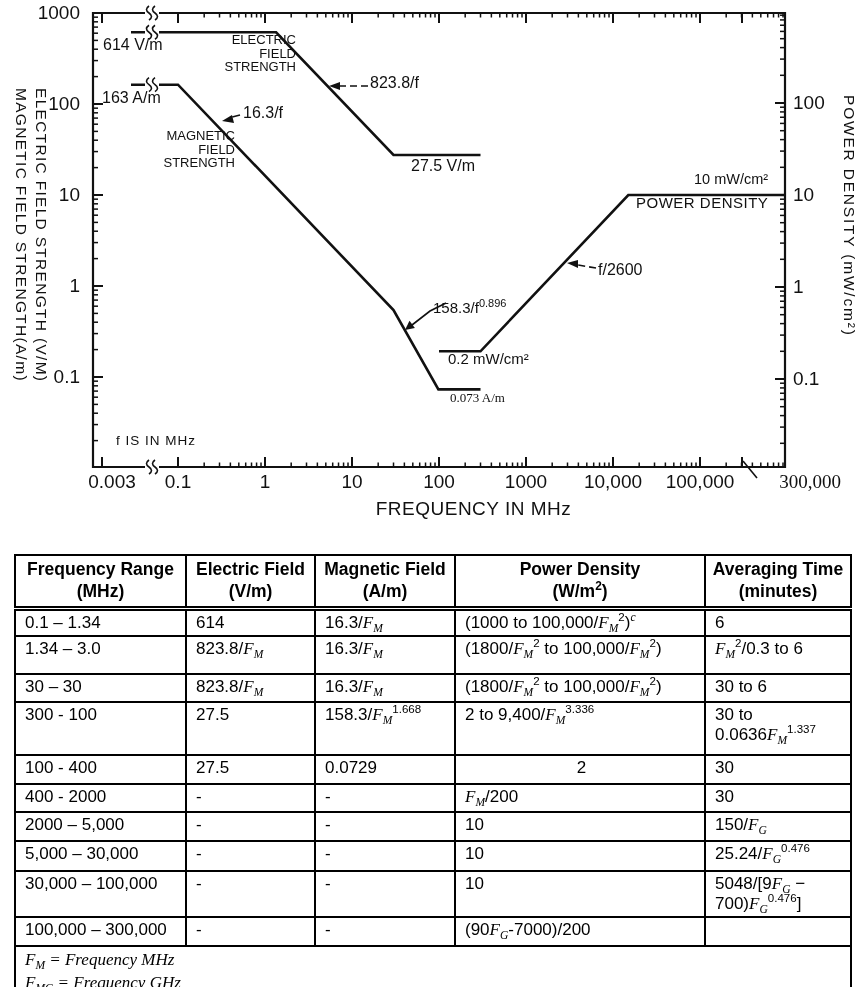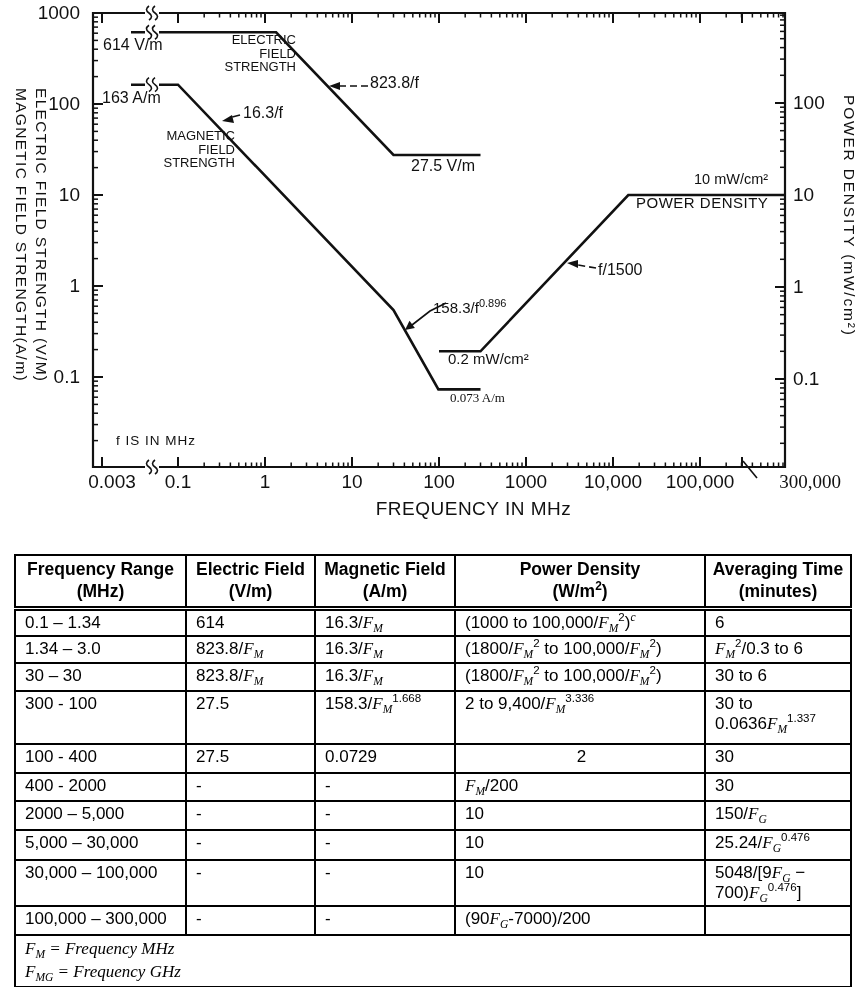--- a/index.html
+++ b/index.html
@@ -321,21 +321,21 @@
 STRENGTH</div>
     <div class="blk blk-m">MAGNETIC
 FIELD
 STRENGTH</div>
     <div class="lbl l-e614">614 V/m</div>
     <div class="lbl l-h163">163 A/m</div>
     <div class="lbl l-e8238">823.8/f</div>
     <div class="lbl l-h163f">16.3/f</div>
     <div class="lbl l-e275">27.5 V/m</div>
     <div class="lbl l-158"><span>158.3/f</span><sup>0.896</sup></div>
-    <div class="lbl l-f1500">f/1500</div>
+    <div class="lbl l-f1500">f/2600</div>
     <div class="lbl l-pd10">10 mW/cm²</div>
     <div class="lbl l-pdname">POWER DENSITY</div>
     <div class="lbl l-pd02">0.2 mW/cm²</div>
     <div class="lbl l-h0073">0.073 A/m</div>
     <div class="lbl l-note">f IS IN MHz</div>
   <div class="tick xtick" style="left: 67px;">0.003</div>
       <div class="tick xtick" style="left: 133px;">0.1</div>
       <div class="tick xtick" style="left: 220px;">1</div>
       <div class="tick xtick" style="left: 307px;">10</div>
       <div class="tick xtick" style="left: 394px;">100</div>
@@ -372,21 +372,21 @@
         </tr>
       </thead>
       <tbody>
         <tr style="height: 26px;">
           <td>0.1 – 1.34</td>
           <td>614</td>
           <td>16.3/<i>F<sub>M</sub></i></td>
           <td>(1000 to 100,000/<i>F<sub>M</sub></i><sup>2</sup>)<sup><i>c</i></sup></td>
           <td>6</td>
         </tr>
-        <tr style="height: 27px;">
+        <tr style="height: 38px;">
           <td>1.34 – 3.0</td>
           <td>823.8/<i>F<sub>M</sub></i></td>
           <td>16.3/<i>F<sub>M</sub></i></td>
           <td>(1800/<i>F<sub>M</sub></i><sup>2</sup> to 100,000/<i>F<sub>M</sub></i><sup>2</sup>)</td>
           <td><i>F<sub>M</sub></i><sup>2</sup>/0.3 to 6</td>
         </tr>
         <tr style="height: 28px;">
           <td>30 – 30</td>
           <td>823.8/<i>F<sub>M</sub></i></td>
           <td>16.3/<i>F<sub>M</sub></i></td>

